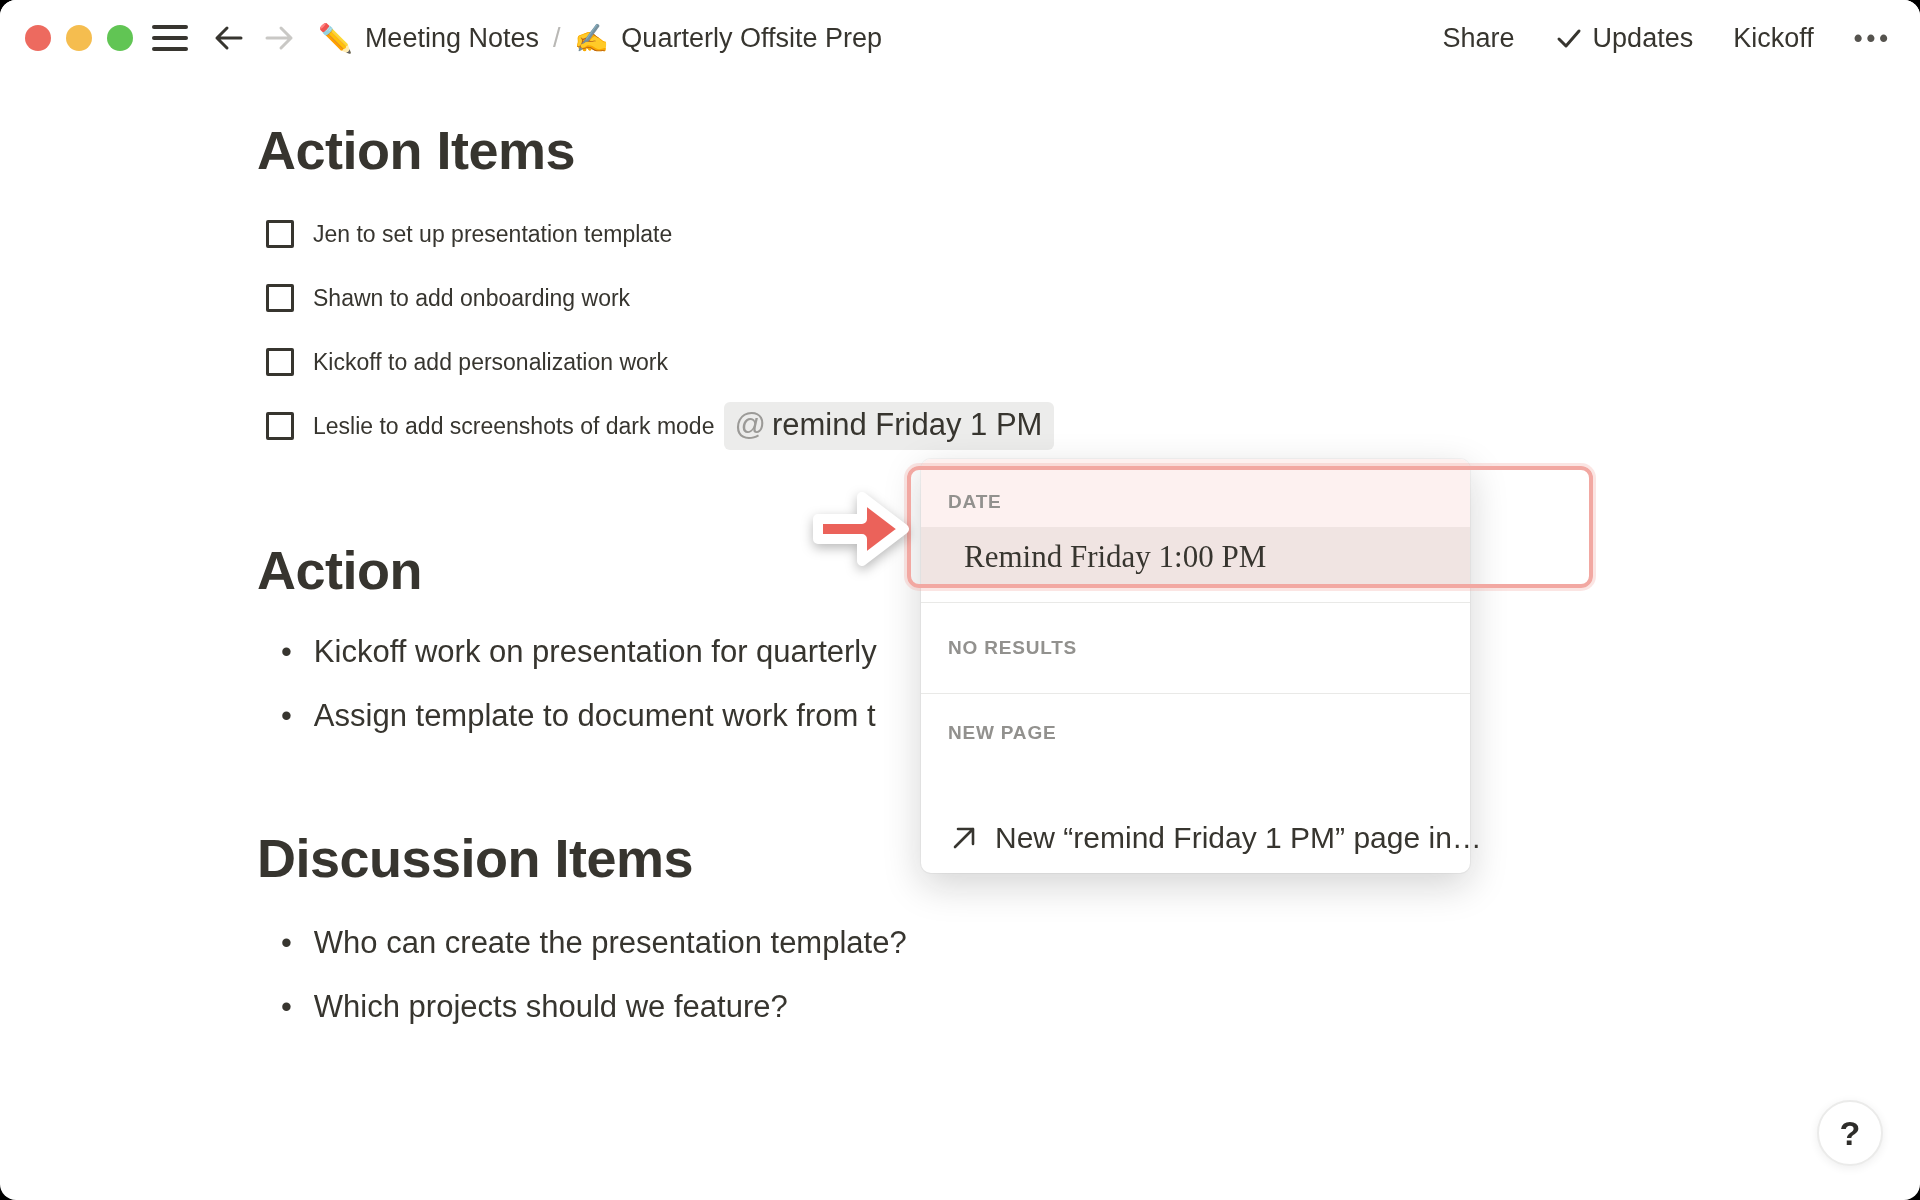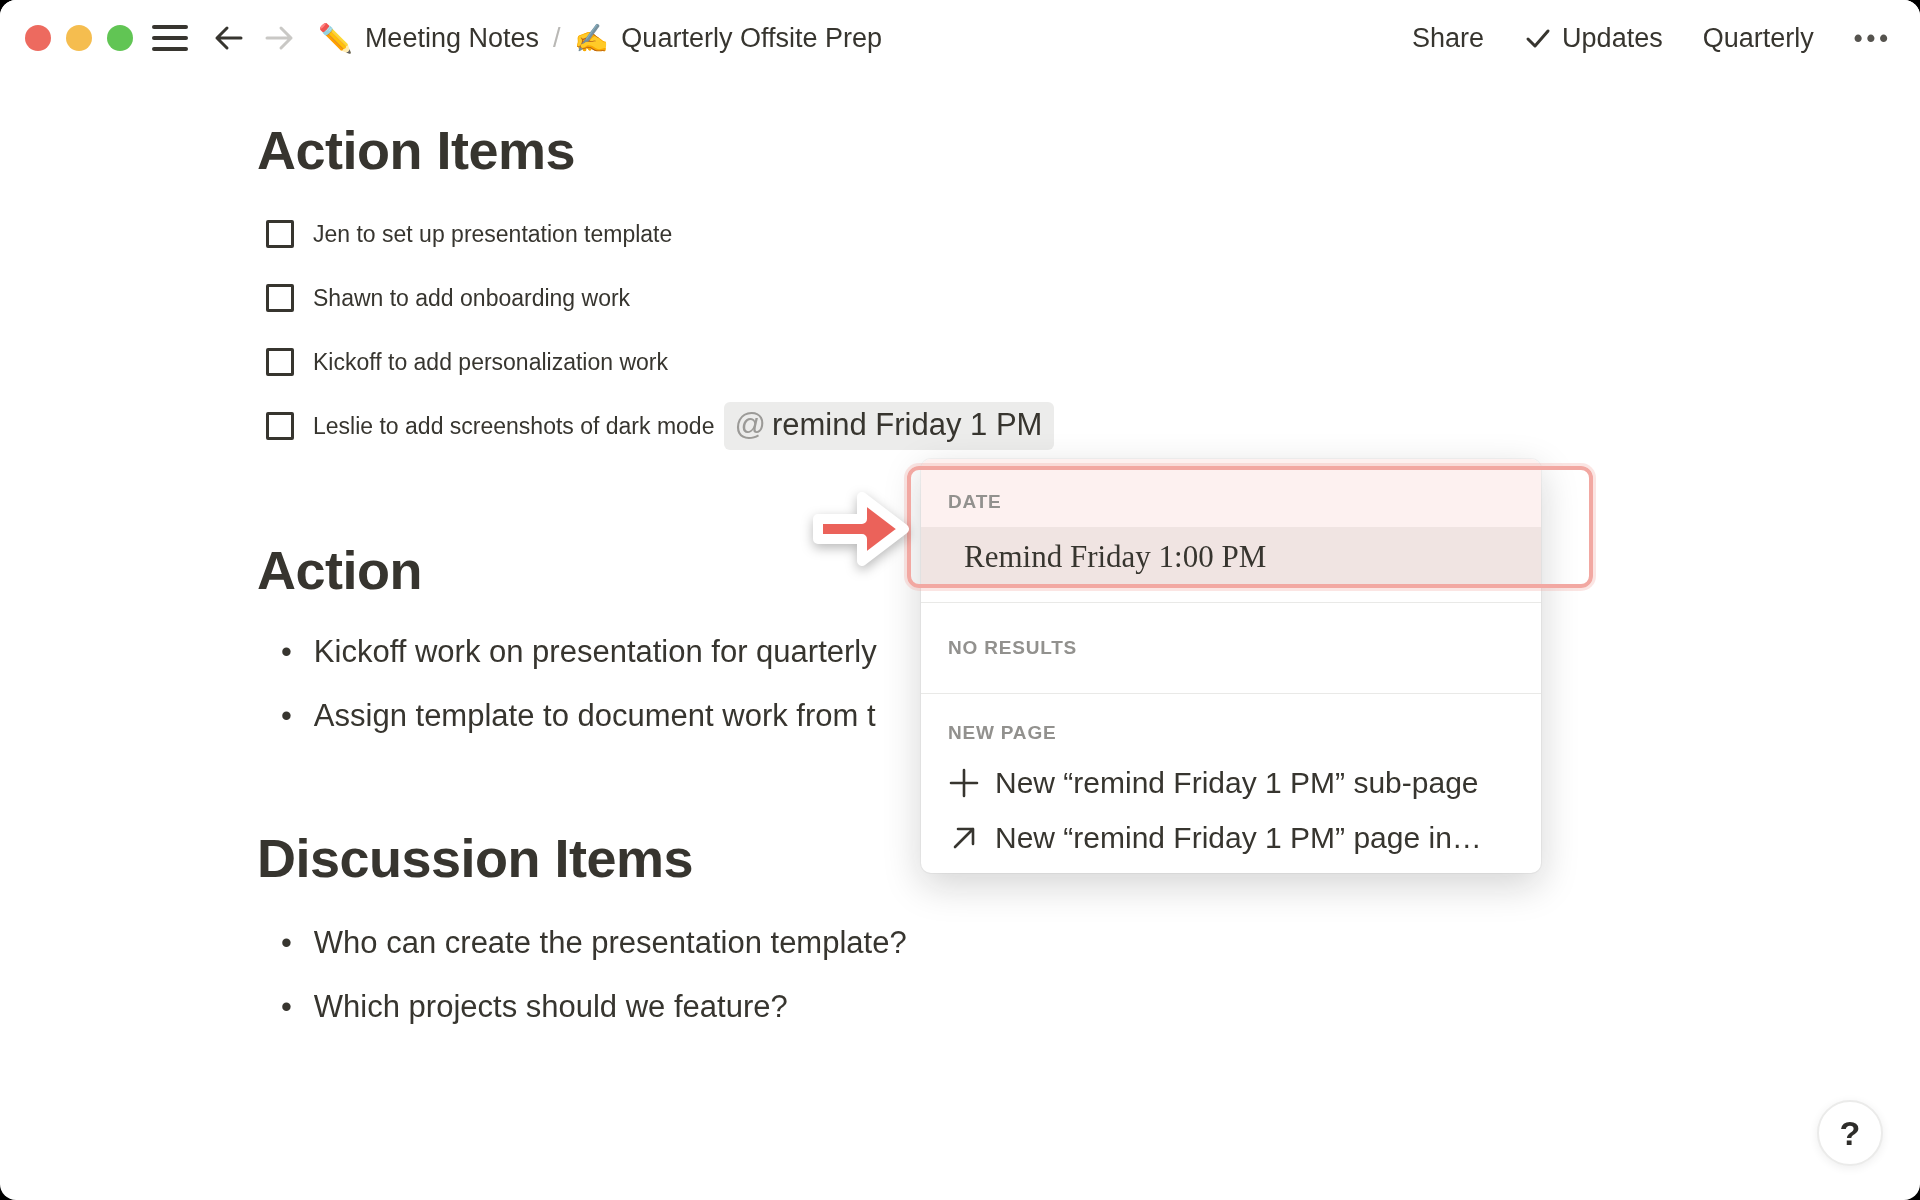--- a/index.html
+++ b/index.html
@@ -33,21 +33,21 @@
   .todo-row { height: 64px; display: flex; align-items: center; padding-left: 9px; }
   .checkbox { width: 28px; height: 28px; border: 3px solid #37352F; border-radius: 2px; flex: 0 0 auto; }
   .todo-text { margin-left: 19px; font-size: 23px; white-space: nowrap; }
   .mention-token { margin-left: 10px; background: #ECECEB; border-radius: 6px; padding: 5px 12px 7px 10px; font-size: 31px; white-space: nowrap; }
   .mention-at { color: #9B9A97; margin-right: 6px; }
   .bullet-row { height: 64px; display: flex; align-items: center; font-size: 31px; white-space: nowrap; }
   .bullet-row::before { content: "•"; font-size: 31px; margin-left: 24px; margin-right: 22px; color: #37352F; }
 
   
   .menu {
-    position: absolute; left: 921px; top: 459px; width: 620px; height: 414px;
+    position: absolute; left: 921px; top: 459px; width: 549px; height: 414px;
     background: #fff; border-radius: 10px; z-index: 10;
     box-shadow: 0 0 0 1px rgba(15,15,15,0.04), 0 12px 38px rgba(15,15,15,0.18);
   }
   .menu-date-head { position: absolute; left: 0; top: 0; right: 0; height: 68px; background: #FDF1F0; border-radius: 10px 10px 0 0; }
   .menu-sel-row { position: absolute; left: 0; top: 68px; right: 0; height: 60px; background: #F0E4E2; display: flex; align-items: center; }
   .menu-label { font-size: 19px; font-weight: 600; letter-spacing: 0.8px; color: #92918E; }
   .lbl-date { position: absolute; left: 27px; top: 32px; }
   .sel-text { font-size: 31px; color: #37352F; margin-left: 43px; font-family: Liberation Serif, serif; }
   .divider { position: absolute; left: 0; right: 0; height: 1px; background: #E9E9E7; }
   .div1 { top: 143px; } .div2 { top: 234px; }
@@ -114,21 +114,21 @@
       <span>Quarterly Offsite Prep</span>
     </div>
     <div class="tb-actions">
       <span class="tb-btn">Share</span>
       <span class="tb-btn">
         <svg width="28" height="28" viewBox="0 0 28 28" fill="none" stroke="#37352F" stroke-width="3" stroke-linecap="round" stroke-linejoin="round">
             <path d="M4 15 L11 22 L24 7"></path>
           </svg>
         <span>Updates</span>
       </span>
-      <span class="tb-btn">Quarterly</span>
+      <span class="tb-btn">Kickoff</span>
       <span class="tb-btn dots">•••</span>
     </div>
   </div>
 
   <div class="h2" style="top:118px;">Action Items</div>
   <div class="todo-list" style="top:202px;">
     <div class="todo-row">
       <div class="checkbox"></div>
       <span class="todo-text">Jen to set up presentation template</span>
     </div>
@@ -170,28 +170,20 @@
   <div class="menu">
     <div class="menu-date-head"></div>
     <div class="menu-label lbl-date">DATE</div>
     <div class="menu-sel-row">
       <span class="sel-text">Remind Friday 1:00 PM</span>
     </div>
     <div class="divider div1"></div>
     <div class="menu-label lbl-noresults">NO RESULTS</div>
     <div class="divider div2"></div>
     <div class="menu-label lbl-newpage">NEW PAGE</div>
-    <div class="menu-item mi-1">
-      <span class="mi-icon">
-        <svg width="34" height="34" viewBox="0 0 34 34" fill="none" stroke="#37352F" stroke-width="2.6" stroke-linecap="round">
-            <path d="M17 4 V30 M4 17 H30"></path>
-          </svg>
-      </span>
-      <span class="mi-text">New “remind Friday 1 PM” sub-page</span>
-    </div>
     <div class="menu-item mi-2">
       <span class="mi-icon">
         <svg width="32" height="32" viewBox="0 0 32 32" fill="none" stroke="#37352F" stroke-width="2.6" stroke-linecap="round" stroke-linejoin="round">
             <path d="M7 25 L25 7 M10 7 H25 V22"></path>
           </svg>
       </span>
       <span class="mi-text">New “remind Friday 1 PM” page in…</span>
     </div>
   </div>
 

